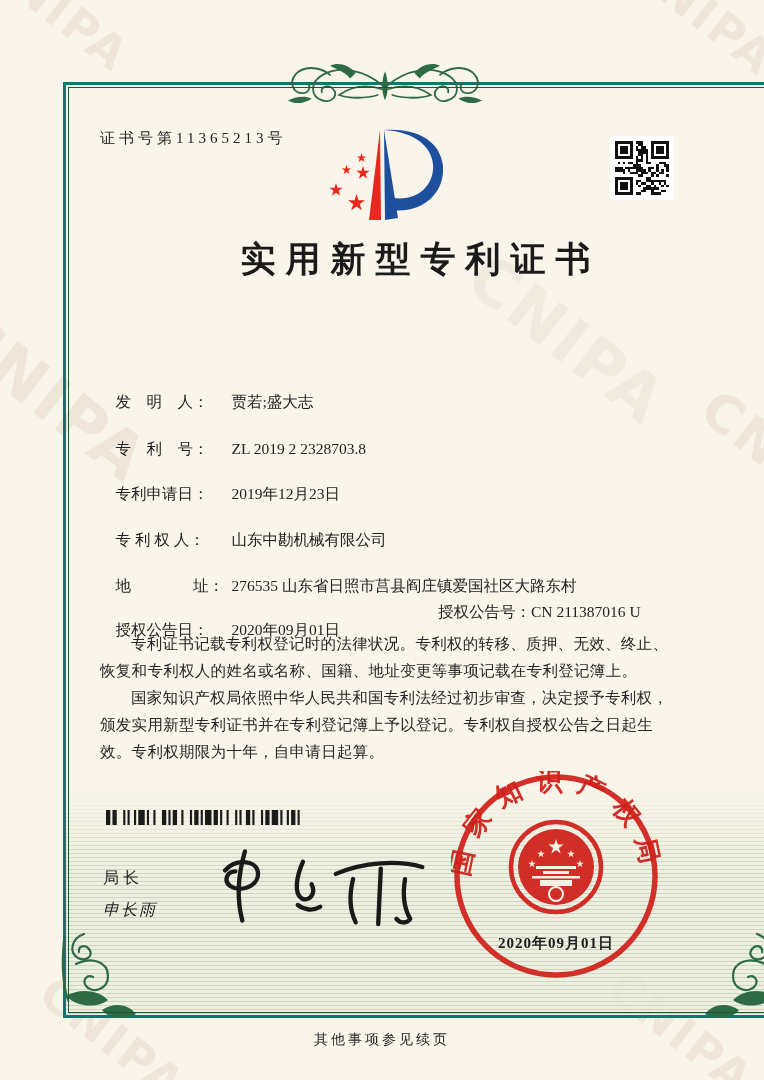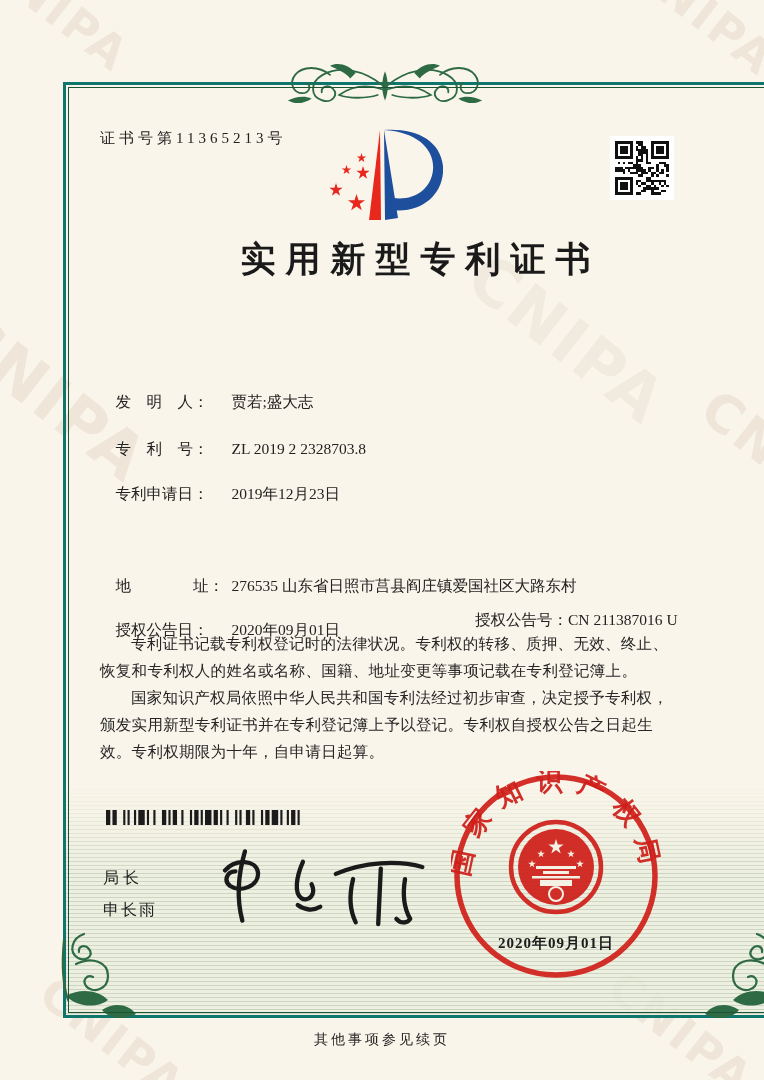--- a/index.html
+++ b/index.html
@@ -58,33 +58,33 @@
   
   .title {
     left:0; top:151px; width:100%; text-align:center;
     font-size:35px; font-weight:700; letter-spacing:10px; color:#1a1a1a;
   }
   
   .row { left:34px; right:26px; font-size:15.5px; white-space:pre; }
   .row .lbl { display:inline-block; min-width:116px; }
   .r1{top:243px;} .r2{top:289px;} .r3{top:336px;} .r4{top:381px;}
   .r5{top:427px;} .r6{top:473px;} .r7{top:517px;}
-  .pair2 { position:absolute; left:338px; top:8px; white-space:pre;margin-left:37px; }
+  .pair2 { position:absolute; left:338px; top:0; white-space:pre; }
   
   .body-text {
     left:34px; top:545px; width:570px;
     font-size:15.5px; line-height:27px; letter-spacing:0.3px; color:#262626;
   }
   .body-text p { text-indent:2em; }
   
   .barcode { left:40px; top:725px; width:198px; height:15px; }
   .barcode svg { width:198px; height:15px; display:block; }
   
   .signer-title { left:37px; top:783px; font-size:16px; letter-spacing:4px; }
-  .signer-name  { left:37px; top:815px; font-size:16px; letter-spacing:2px; }
+  .signer-name  { left:37px; top:815px; font-size:16px; letter-spacing:2px;font-style:italic; }
   .sig { left:140px; top:752px; width:225px; height:98px; }
   
   .seal { left:385px; top:686px; width:210px; height:210px; }
   .seal-date {
     left:385px; top:849px; width:210px; text-align:center;
     font-size:15px; font-weight:bold; color:#1b1b1b; letter-spacing:1px; z-index:3;
   }
   
   .page-info { left:0; top:898px; width:100%; text-align:center; font-size:14px; letter-spacing:3px; }
   .continuation {
@@ -371,20 +371,23 @@
 
   <div class="inframe row r2">
     <span class="lbl">发　明　人：</span><span>贾若;盛大志</span>
   </div>
   <div class="inframe row r3">
     <span class="lbl">专　利　号：</span><span>ZL 2019 2 2328703.8</span>
   </div>
   <div class="inframe row r4">
     <span class="lbl">专利申请日：</span><span>2019年12月23日</span>
   </div>
+  <div class="inframe row r5">
+    <span class="lbl">专 利 权 人：</span><span>山东中勘机械有限公司</span>
+  </div>
   <div class="inframe row r6">
     <span class="lbl">地　　　　址：</span><span>276535 山东省日照市莒县阎庄镇爱国社区大路东村</span>
   </div>
   <div class="inframe row r7">
     <span class="lbl">授权公告日：</span><span>2020年09月01日</span>
     <span class="pair2"><span>授权公告号：</span><span>CN 211387016 U</span></span>
   </div>
 
   <div class="inframe body-text">
     <p>专利证书记载专利权登记时的法律状况。专利权的转移、质押、无效、终止、恢复和专利权人的姓名或名称、国籍、地址变更等事项记载在专利登记簿上。</p>

